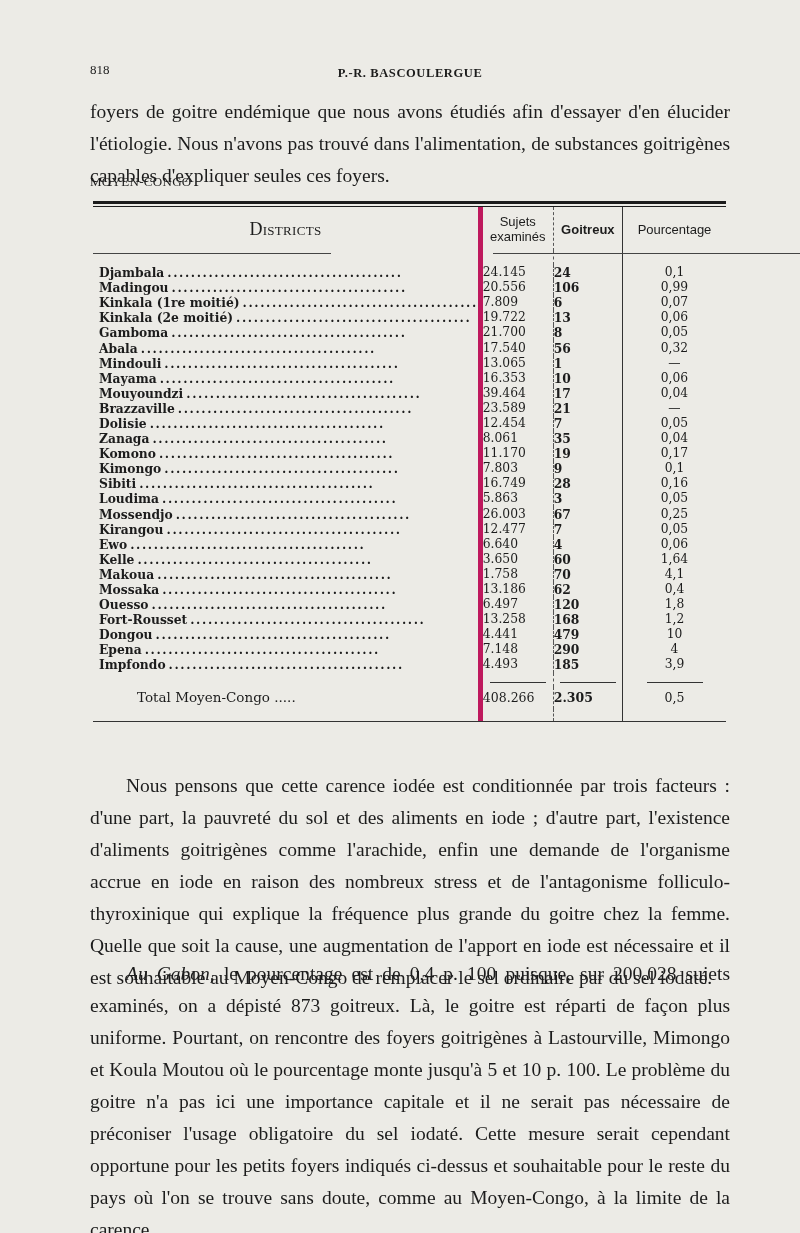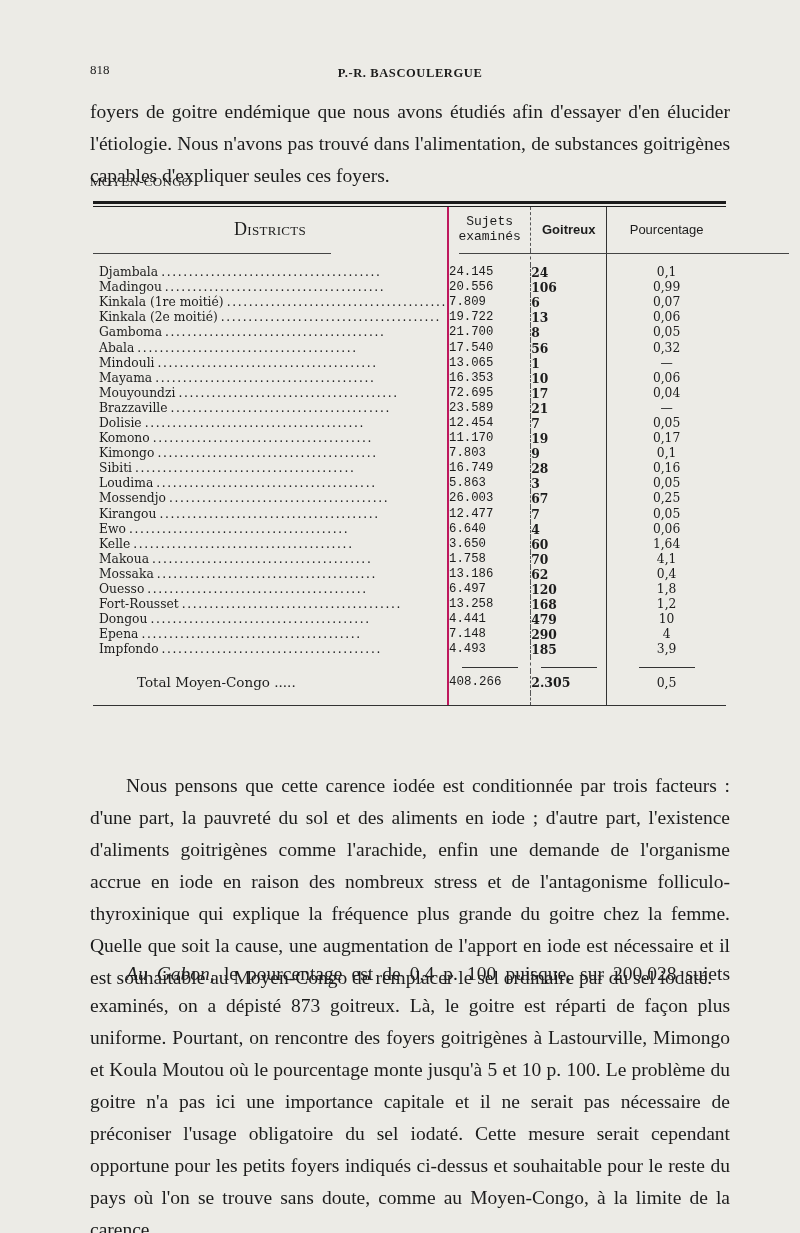--- a/index.html
+++ b/index.html
@@ -36,30 +36,30 @@
   .table-wrap { position: absolute; top: 201px; left: 3px; width: 633px; }
   .rule-double { border-top: 3px solid #1c1c1c; border-bottom: 1px solid #1c1c1c; height: 2px; }
   table { border-collapse: collapse; width: 633px; }
   td, th { padding: 0; font-weight: normal; }
   th {
     font-size: 13px; height: 44px; vertical-align: middle; text-align: center;
     font-family: "Liberation Sans", "DejaVu Sans", sans-serif;
   }
   th.districts { font-family: "Liberation Serif", serif; font-variant: small-caps; font-size: 18px; letter-spacing: 0.3px; }
   .col-d { width: 240px; }
-  .col-s { width: 108px; border-left: 2px solid #be185d; font-family: Liberation Mono, monospace; }
+  .col-s { width: 108px; border-left: 5px solid #be185d; }
   .col-g { width: 102px; border-left: 1px dashed #555; font-weight: bold; }
   .col-p { width: 183px; border-left: 1px solid #333; }
   .underline-cell { height: 14px; position: relative; }
   .underline-cell span { position: absolute; top: 2px; height: 1px; background: #444; }
   tbody td {
     font-size: 12.3px; height: 15.1px; line-height: 15px;
     font-family: "DejaVu Serif", serif;
   }
-  td.district { padding-left: 6px; white-space: nowrap; overflow: hidden; }
+  td.district { padding-left: 6px; white-space: nowrap; overflow: hidden; font-weight: bold; }
   td.district .name { background: #ecebe6; padding-right: 3px; }
   td.district .dots { letter-spacing: 1.6px; }
   td.num { text-align: left; }
   td.pct { text-align: center; }
   .total-sep td { height: 14px; position: relative; }
   .short-rule { display: block; width: 56px; height: 1px; background: #333; margin: 6px auto 0; }
   .total-row td { height: 22px; font-size: 12.5px; }
   td.total-label { padding-left: 44px; font-size: 13.5px; }
   .end-space td { height: 12px; }
   .rule-bottom { border-top: 1px solid #333; margin-top: 0; }
@@ -150,35 +150,41 @@
             <td class="col-p pct">—</td>
           </tr>
           <tr>
             <td class="col-d district"><span class="name">Mayama</span><span class="dots">........................................</span></td>
             <td class="col-s num">16.353</td>
             <td class="col-g num">10</td>
             <td class="col-p pct">0,06</td>
           </tr>
           <tr>
             <td class="col-d district"><span class="name">Mouyoundzi</span><span class="dots">........................................</span></td>
-            <td class="col-s num">72.695</td>
+            <td class="col-s num">39.464</td>
             <td class="col-g num">17</td>
             <td class="col-p pct">0,04</td>
           </tr>
           <tr>
             <td class="col-d district"><span class="name">Brazzaville</span><span class="dots">........................................</span></td>
             <td class="col-s num">23.589</td>
             <td class="col-g num">21</td>
             <td class="col-p pct">—</td>
           </tr>
           <tr>
             <td class="col-d district"><span class="name">Dolisie</span><span class="dots">........................................</span></td>
             <td class="col-s num">12.454</td>
             <td class="col-g num">7</td>
             <td class="col-p pct">0,05</td>
+          </tr>
+          <tr>
+            <td class="col-d district"><span class="name">Zanaga</span><span class="dots">........................................</span></td>
+            <td class="col-s num">8.061</td>
+            <td class="col-g num">35</td>
+            <td class="col-p pct">0,04</td>
           </tr>
           <tr>
             <td class="col-d district"><span class="name">Komono</span><span class="dots">........................................</span></td>
             <td class="col-s num">11.170</td>
             <td class="col-g num">19</td>
             <td class="col-p pct">0,17</td>
           </tr>
           <tr>
             <td class="col-d district"><span class="name">Kimongo</span><span class="dots">........................................</span></td>
             <td class="col-s num">7.803</td>

